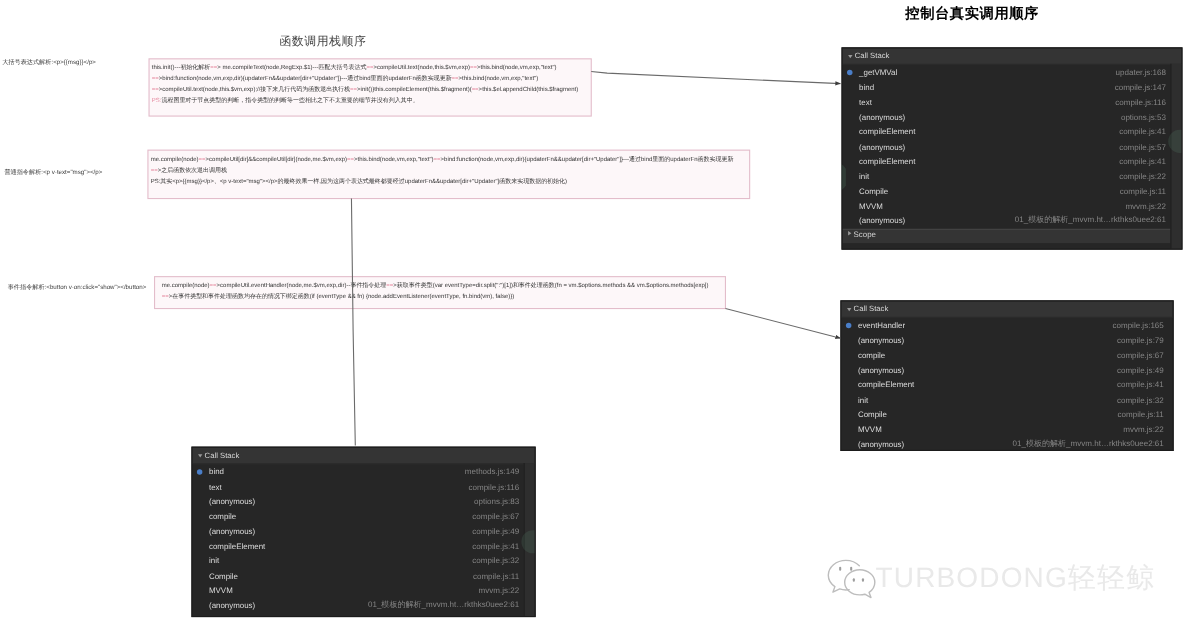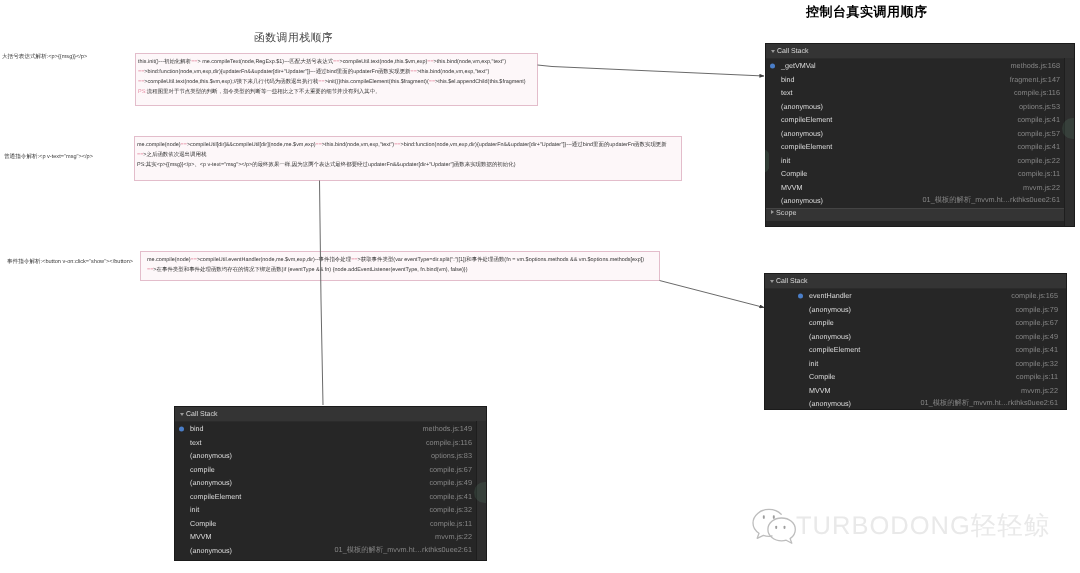--- a/index.html
+++ b/index.html
@@ -24,21 +24,21 @@
   
   .cs{box-sizing:border-box;background:#262626;overflow:hidden;
       border:1px solid #1b1b1b;}
     .cs-hd{height:14px;background:#343434;display:flex;align-items:center;
          padding-left:5px;border-bottom:1px solid #2b2b2b;}
   .cs-tri{width:0;height:0;border-left:2.5px solid transparent;border-right:2.5px solid transparent;
           border-top:3.5px solid #9a9a9a;margin-right:2px;}
   .cs-hd-t{font-size:7px;color:#d8d8d8;}
   .cs-row{height:13.5px;display:flex;align-items:center;position:relative;
           padding-left:15px;padding-right:14px;}
-  .cs-nosb .cs-row{padding-right:8px;margin-left:29px;}
+  .cs-nosb .cs-row{padding-right:8px;}
   .cs-name{font-size:7.2px;color:#dcdcdc;}
   .cs-loc{font-size:7.3px;color:#858585;margin-left:auto;}
   .cs-dot{position:absolute;left:4px;top:50%;transform:translateY(-50%);
           width:5px;height:5px;background:#4a7ec8;border-radius:50%;}
   .cs-ft{height:12px;background:#343434;border-top:1px solid #444;display:flex;align-items:flex-start;padding-left:5px;}
   .cs-ft-t{font-size:7.2px;color:#d0d0d0;line-height:8px;margin-top:0px;}
   .cs-ft-tri{width:0;height:0;border-top:2.5px solid transparent;border-bottom:2.5px solid transparent;
           border-left:3.5px solid #9a9a9a;margin-right:2px;margin-top:1px;}
   .cs-sb{position:absolute;top:14px;bottom:0;width:9px;background:#2e2e2e;border-left:1px solid #1e1e1e;}
 
@@ -54,21 +54,21 @@
     <marker id="ah" markerWidth="5" markerHeight="4" refX="4.6" refY="2" orient="auto">
       <path d="M0,0 L5,2 L0,4 z" fill="#3d3d3d"></path>
     </marker>
   </defs>
   <path d="M537.5,65 L552,66.5 L764,76" fill="none" stroke="#6a6a6a" stroke-width="1" marker-end="url(#ah)"></path>
   <path d="M659.5,280.5 L764,307.5" fill="none" stroke="#6a6a6a" stroke-width="1" marker-end="url(#ah)"></path>
   <path d="M319.5,180.5 L321,300 L323,405" fill="none" stroke="#6a6a6a" stroke-width="1"></path>
 </svg>
 
 <div class="abs h-left" style="left:254px;top:32px;">函数调用栈顺序</div>
-<div class="abs h-right" style="left:806px;top:3px;">控制台真实调用顺序</div>
+<div class="abs h-right" style="left:823px;top:3px;">控制台真实调用顺序</div>
 
 <div class="abs side-label" style="left:2px;top:52.5px;">大括号表达式解析:&lt;p&gt;{{msg}}&lt;/p&gt;</div>
 <div class="abs side-label" style="left:4px;top:152.5px;">普通指令解析:&lt;p v-text="msg"&gt;&lt;/p&gt;</div>
 <div class="abs side-label" style="left:7px;top:257.5px;">事件指令解析:&lt;button v-on:click="show"&gt;&lt;/button&gt;</div>
 
 <div class="abs note-box" style="left:135px;top:53px;width:403px;height:53px;padding-left:2px;">
   <div class="note-line"><span class="">this.init()</span><span class="">---初始化解析</span><span class="pk">==</span><span class="">&gt;</span><span class=""> me.compileText(node,RegExp.$1)---匹配大括号表达式</span><span class="pk">==</span><span class="">&gt;</span><span class="">compileUtil.text(node,this.$vm,exp)</span><span class="pk">==</span><span class="">&gt;</span><span class="">this.bind(node,vm,exp,"text")</span></div>
   <div class="note-line"><span class="pk">==</span><span class="">&gt;</span><span class="">bind:function(node,vm,exp,dir){updaterFn&amp;&amp;updater[dir+"Updater"]}---通过bind里面的updaterFn函数实现更新</span><span class="pk">==</span><span class="">&gt;</span><span class="">this.bind(node,vm,exp,"text")</span></div>
   <div class="note-line"><span class="pk">==</span><span class="">&gt;</span><span class="">compileUtil.text(node,this.$vm,exp);//接下来几行代码为函数退出执行栈</span><span class="pk">==</span><span class="">&gt;</span><span class="">init()}this.compileElement(this.$fragment)(</span><span class="pk">==</span><span class="">&gt;</span><span class="">this.$el.appendChild(this.$fragment)</span></div>
   <div class="note-line"><span class="pk">PS:</span><span class="">流程图里对于节点类型的判断，指令类型的判断等一些相比之下不太重要的细节并没有列入其中。</span></div>
@@ -84,25 +84,25 @@
 </div>
 
 <div class="abs cs" style="left:765px;top:43px;width:310px;height:184px;">
   <div class="cs-hd">
       <span class="cs-tri"></span>
       <span class="cs-hd-t">Call Stack</span>
     </div>
   <div class="cs-row">
       <span class="cs-dot"></span>
       <span class="cs-name">_getVMVal</span>
-      <span class="cs-loc">methods.js:168</span>
+      <span class="cs-loc">updater.js:168</span>
     </div>
   <div class="cs-row">
       <span class="cs-name">bind</span>
-      <span class="cs-loc">fragment.js:147</span>
+      <span class="cs-loc">compile.js:147</span>
     </div>
   <div class="cs-row">
       <span class="cs-name">text</span>
       <span class="cs-loc">compile.js:116</span>
     </div>
   <div class="cs-row">
       <span class="cs-name">(anonymous)</span>
       <span class="cs-loc">options.js:53</span>
     </div>
   <div class="cs-row">

